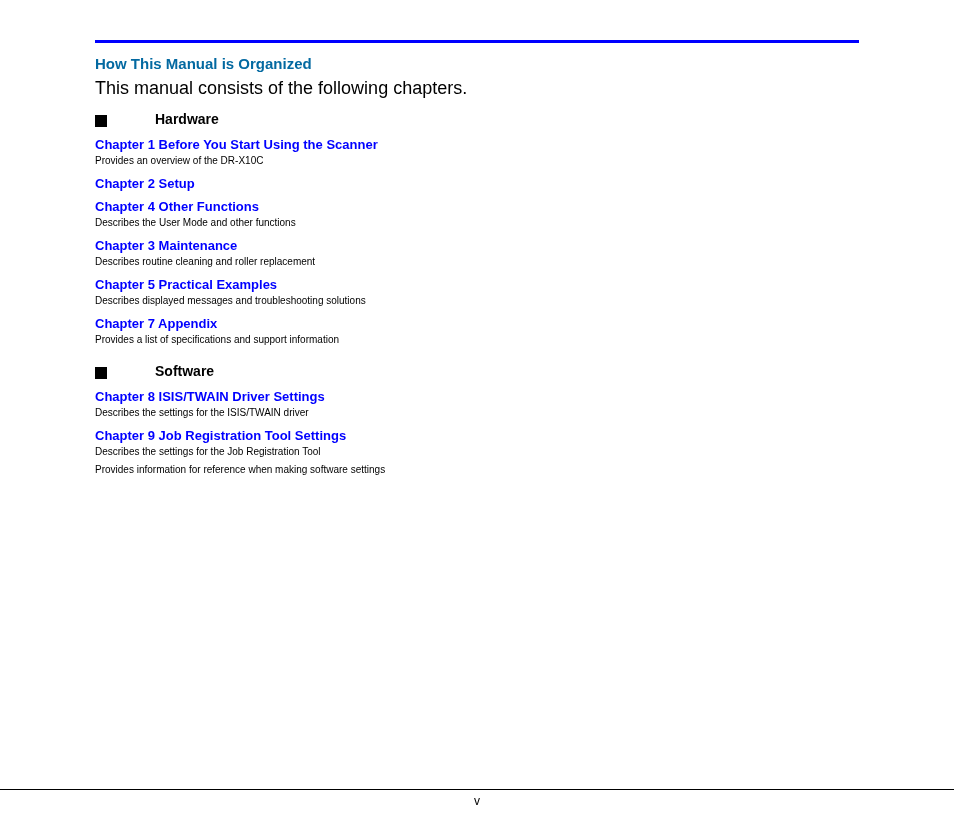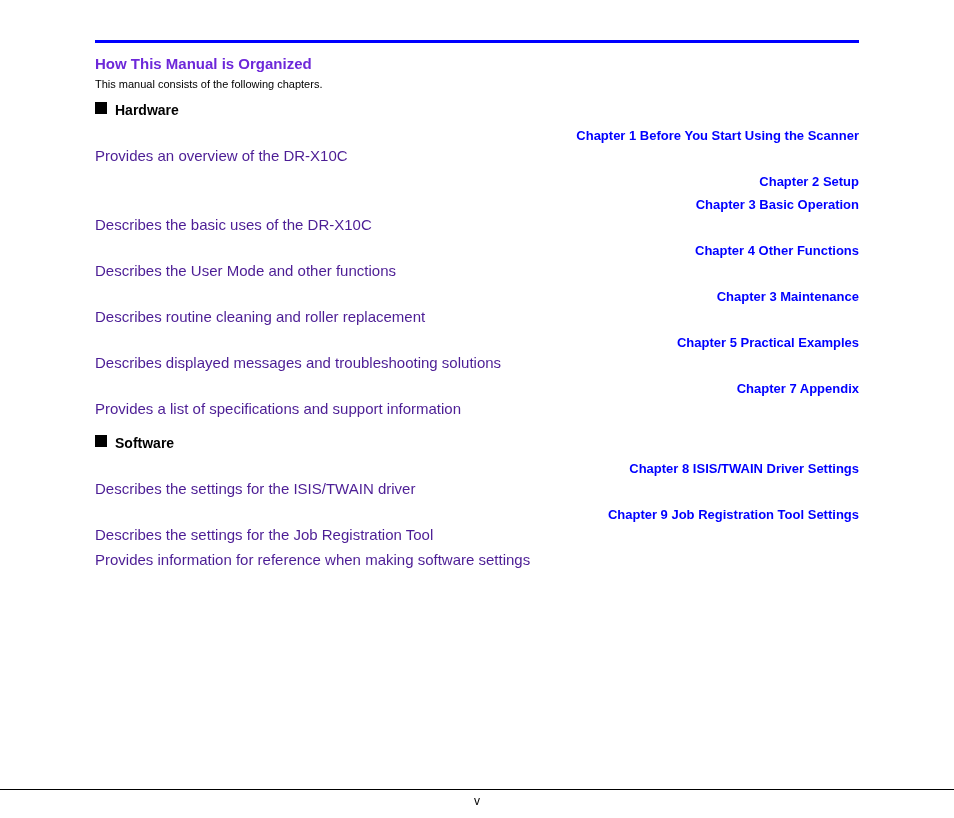--- a/index.html
+++ b/index.html
@@ -37,63 +37,63 @@
     .top-rule {
       width: 100%;
       height: 3px;
       background: #0000ff;
       margin-bottom: 12px;
     }
 
     .page-title {
       font-size: 15px;
       font-weight: bold;
-      color: #6d28d9;
+      color: #0369a1;
       margin-bottom: 6px;
     }
 
     .intro-text {
-      font-size: 11px;
+      font-size: 18px;
       color: #000000;
       margin-bottom: 4px;
     }
 
     .section-heading {
       display: flex;
-      align-items: flex-start;
+      align-items: flex-end;
       font-size: 14px;
       font-weight: bold;
       color: #000000;
       margin-bottom: 10px;
       margin-top: 12px;
+      gap: 40px;
     }
 
     .section-heading .square-bullet {
       display: inline-block;
       width: 12px;
       height: 12px;
       background: #000000;
       margin-right: 8px;
       flex-shrink: 0;
     }
 
     .chapter-link {
       color: #0000ff;
       font-size: 13px;
       font-weight: bold;
       text-decoration: none;
       display: block;
       margin-bottom: 2px;
       margin-top: 8px;
-      text-align: right;
     }
 
     .chapter-desc {
-      font-size: 15px;
-      color: #4c1d95;
+      font-size: 10px;
+      color: #000000;
       margin-bottom: 2px;
       line-height: 1.4;
     }
 
     .chapter-item {
       margin-bottom: 4px;
     }
 
     .software-section {
       margin-top: 16px;
@@ -136,24 +136,20 @@
 
       <div class="chapter-item">
         <a class="chapter-link">Chapter 1   Before You Start Using the Scanner</a>
         <p class="chapter-desc">Provides an overview of the DR-X10C</p>
       </div>
 
       <div class="chapter-item">
         <a class="chapter-link">Chapter 2   Setup</a>
       </div>
 
-      <div class="chapter-item">
-        <a class="chapter-link">Chapter 3   Basic Operation</a>
-        <p class="chapter-desc">Describes the basic uses of the DR-X10C</p>
-      </div>
 
       <div class="chapter-item">
         <a class="chapter-link">Chapter 4   Other Functions</a>
         <p class="chapter-desc">Describes the User Mode and other functions</p>
       </div>
 
       <div class="chapter-item">
         <a class="chapter-link">Chapter 3   Maintenance</a>
         <p class="chapter-desc">Describes routine cleaning and roller replacement</p>
       </div>

